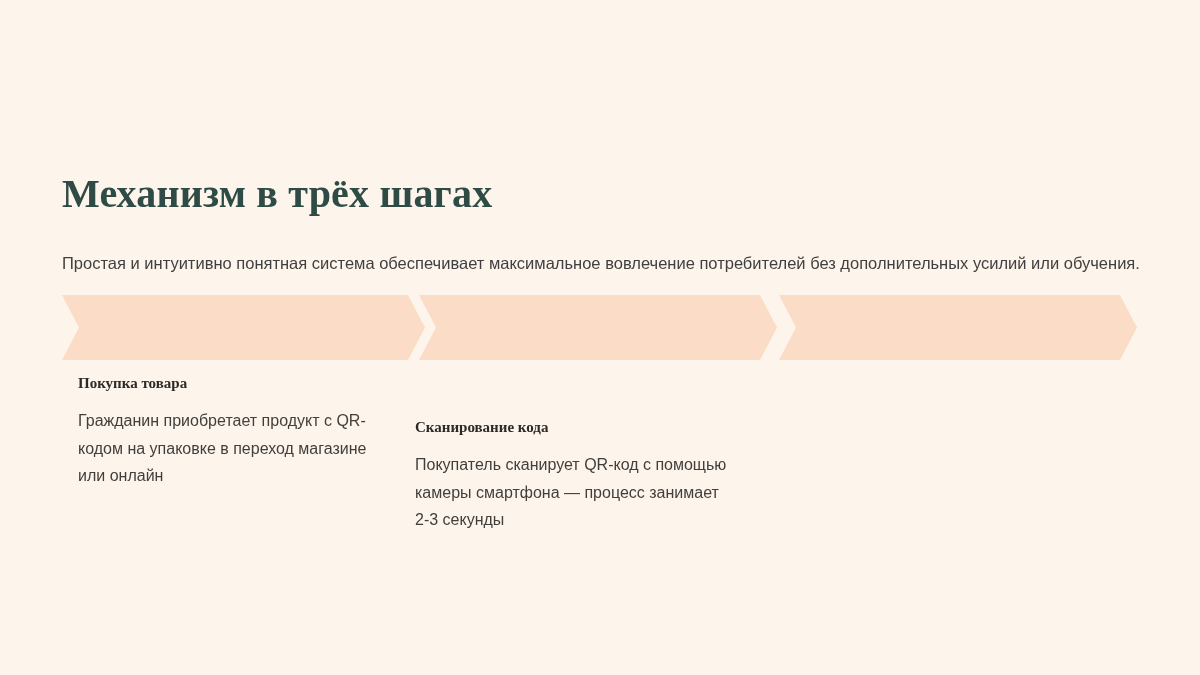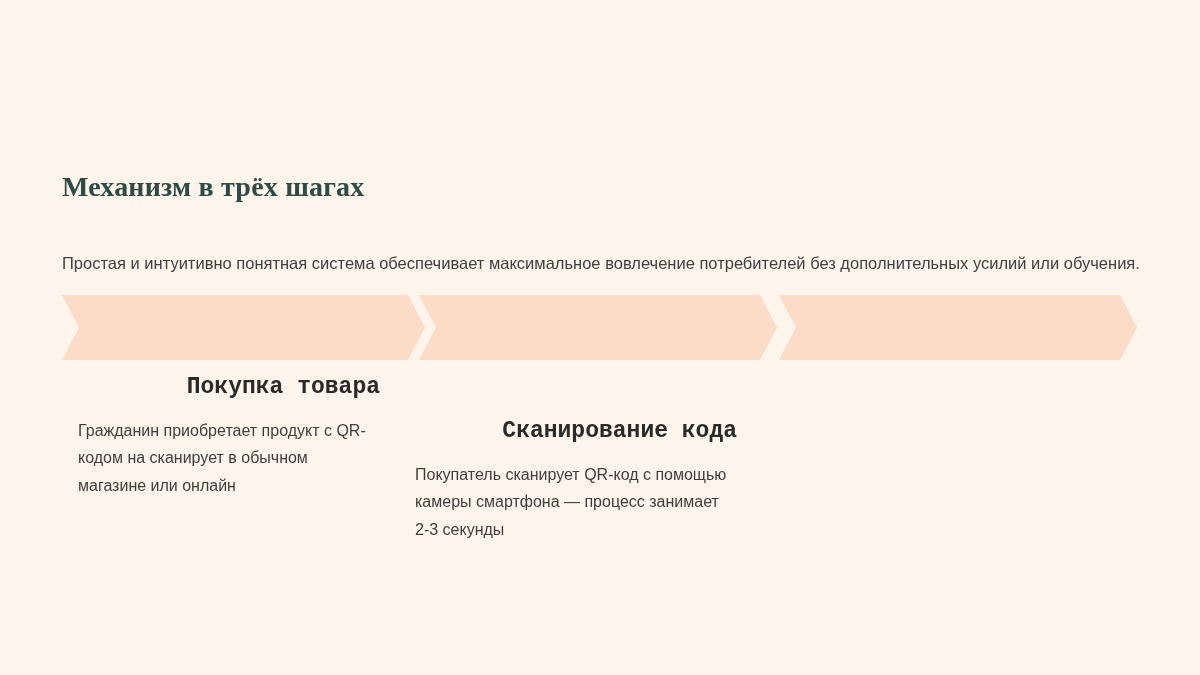--- a/index.html
+++ b/index.html
@@ -17,21 +17,21 @@
   .slide {
     position: absolute;
     inset: 0;
   }
   .title {
     position: absolute;
     left: 62px;
     top: 170px;
     margin: 0;
     font-family: "Liberation Serif", "DejaVu Serif", serif;
-    font-size: 28px;
+    font-size: 40px;
     font-weight: 600;
     letter-spacing: 0.2px;
     color: #2e4b45;
     line-height: 1.2;
   }
   .subtitle {
     position: absolute;
     left: 62px;
     top: 252px;
     width: 1080px;
@@ -52,26 +52,25 @@
   .arrow-3 { left: 779px; width: 358px; }
   .step-col {
     position: absolute;
     top: 374px;
   }
   .step-col-1 { left: 78px;  width: 302px; }
   .step-col-2 { left: 415px; width: 322px; margin-top: 44px; }
   .step-col-3 { left: 793px; width: 296px; }
   .step-title {
     margin: 0 0 15px 0;
-    font-family: Liberation Mono, monospace;
-    font-size: 23px;
+    font-family: Liberation Serif, serif;
+    font-size: 15px;
     font-weight: 600;
     color: #2a2a28;
     line-height: 1.2;
-    text-align: right;
   }
   .step-desc {
     margin: 0;
     font-size: 16px;
     line-height: 1.73;
     color: #403f3c;
   }
 </style>
 </head>
 <body>
@@ -81,21 +80,21 @@
   <h1 class="title">Механизм в трёх шагах</h1>
 
   <p class="subtitle">Простая и интуитивно понятная система обеспечивает максимальное вовлечение потребителей без дополнительных усилий или обучения.</p>
 
   <div class="arrow arrow-1"></div>
   <div class="arrow arrow-2"></div>
   <div class="arrow arrow-3"></div>
 
   <div class="step-col step-col-1">
     <h2 class="step-title">Покупка товара</h2>
-    <p class="step-desc">Гражданин приобретает продукт с QR-кодом на сканирует в обычном магазине или онлайн</p>
+    <p class="step-desc">Гражданин приобретает продукт с QR-кодом на упаковке в переход магазине или онлайн</p>
   </div>
 
   <div class="step-col step-col-2">
     <h2 class="step-title">Сканирование кода</h2>
     <p class="step-desc">Покупатель сканирует QR-код с помощью камеры смартфона — процесс занимает 2-3 секунды</p>
   </div>
 
 
 </div>
 

